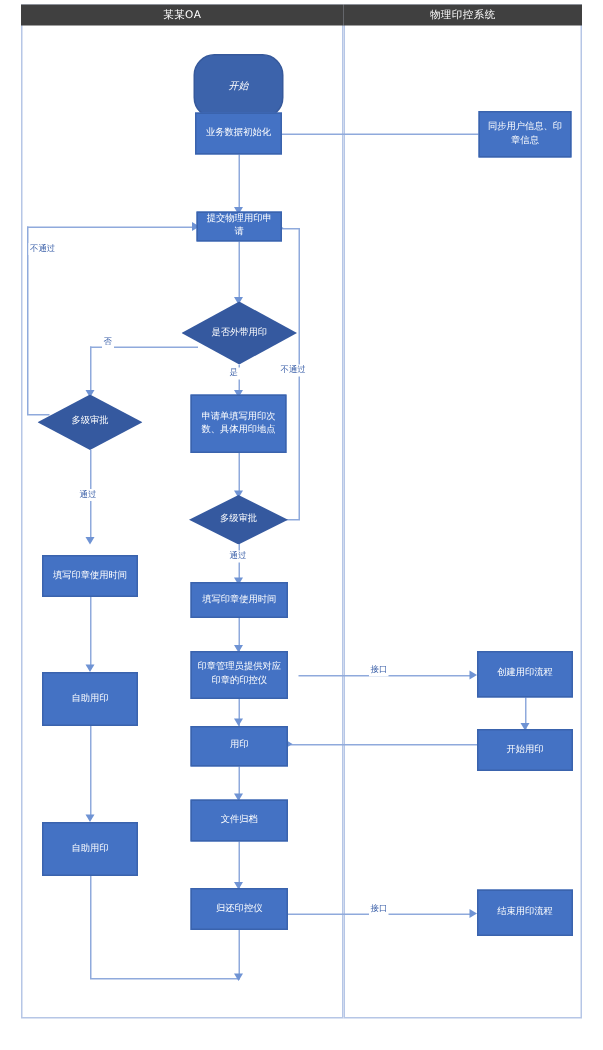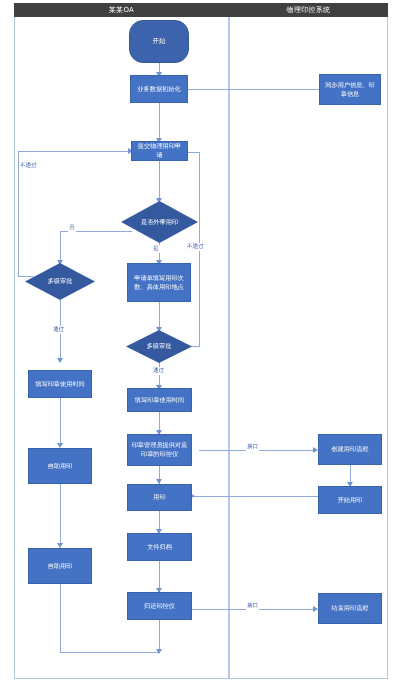--- a/index.html
+++ b/index.html
@@ -187,21 +187,21 @@
 
   <div class="ln v" style="left:60px;top:398px;height:48px;"></div>
   <div class="arrow down" style="left:57px;top:443px;"></div>
 
   <div class="ln v" style="left:60px;top:484px;height:62px;"></div>
   <div class="arrow down" style="left:57px;top:543px;"></div>
 
   <div class="ln v" style="left:60px;top:584px;height:68px;"></div>
   <div class="ln h" style="left:60px;top:652px;width:99px;"></div>
 
-  <div class="node terminator" style="left:129px;top:20px;width:60px;height:43px;">
+  <div class="node terminator" style="left:129px;top:36px;width:60px;height:43px;font-style:italic;">
     <span>开始</span>
   </div>
 
   <div class="node process" style="left:130px;top:75px;width:58px;height:28px;">
     <span>业务数据初始化</span>
   </div>
 
   <div class="node process" style="left:319px;top:74px;width:62px;height:31px;">
     <span>同步用户信息、印章信息</span>
   </div>

